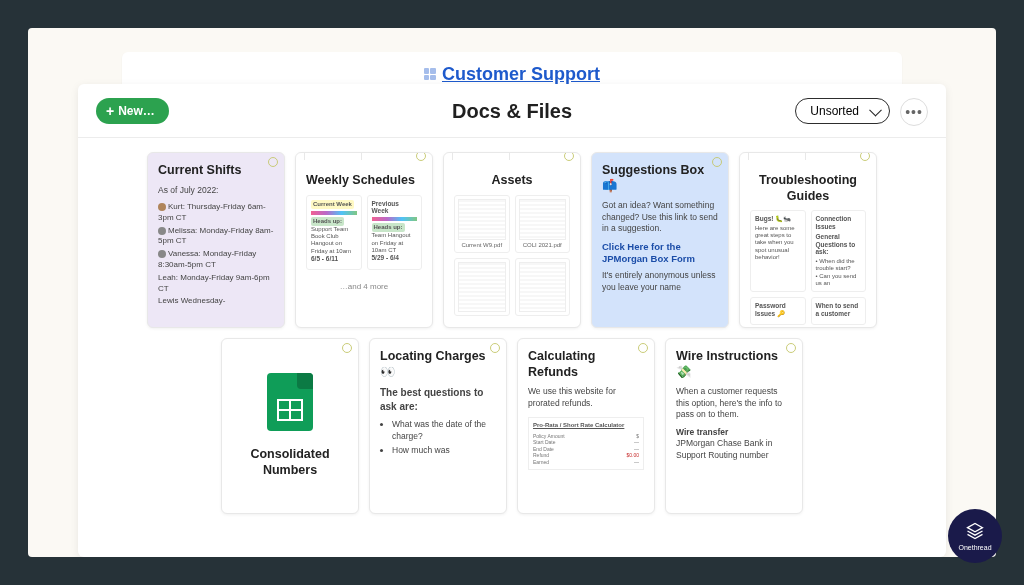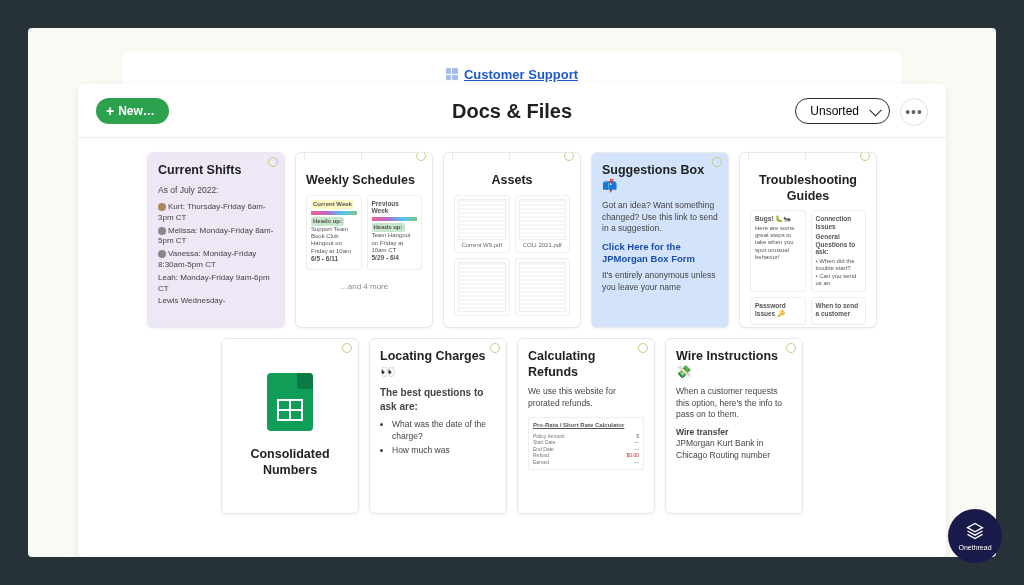--- a/index.html
+++ b/index.html
@@ -1,19 +1,19 @@
 <!DOCTYPE html>
 <html><head>
 <meta charset="utf-8">
 <style>
 * { box-sizing: border-box; margin: 0; padding: 0; }
 body { font-family: -apple-system, BlinkMacSystemFont, "Segoe UI", Helvetica, Arial, sans-serif; background: #263238; width: 1024px; height: 585px; overflow: hidden; position: relative; }
 .outer-frame { position: absolute; top: 28px; left: 28px; right: 28px; bottom: 28px; background: #fbf9f4; border-radius: 4px; overflow: hidden; }
 .header-card { position: absolute; top: 24px; left: 50%; transform: translateX(-50%); width: 780px; height: 44px; background: #fff; border-radius: 6px 6px 0 0; display: flex; align-items: center; justify-content: center; box-shadow: 0 1px 2px rgba(0,0,0,0.05); }
-.header-card a { color: #1e5acc; font-weight: 700; font-size: 13px; text-decoration: underline; }
+.header-card a { color: #1e5acc; font-weight: 700; font-size: 18px; text-decoration: underline; }
 .header-card .grid-icon { width: 12px; height: 12px; margin-right: 6px; display: grid; grid-template-columns: 1fr 1fr; grid-template-rows: 1fr 1fr; gap: 1px; }
 .header-card .grid-icon span { background: #1e5acc; opacity: .4; border-radius: 1px; }
 .main-card { position: absolute; top: 56px; left: 50px; right: 50px; bottom: 0; background: #fff; border-radius: 6px; box-shadow: 0 2px 8px rgba(0,0,0,0.08); display: flex; flex-direction: column; }
 .toolbar { display: flex; align-items: center; justify-content: center; padding: 16px 18px 14px 18px; border-bottom: 1px solid #ececec; position: relative; }
 .new-btn { position: absolute; left: 18px; top: 14px; background: #2ca24f; color: #fff; font-size: 12px; font-weight: 600; border: none; border-radius: 999px; padding: 6px 14px 6px 10px; display: inline-flex; align-items: center; gap: 4px; cursor: pointer; }
 .new-btn .plus { font-size: 14px; line-height: 1; }
 .title { font-size: 20px; font-weight: 800; color: #202020; }
 .toolbar-right { position: absolute; right: 18px; top: 14px; display: flex; gap: 10px; }
 .sort-select { border: 1px solid #2d2d2d; border-radius: 999px; background: #fff; font-size: 12px; padding: 5px 30px 5px 14px; appearance: none; -webkit-appearance: none; position: relative; cursor: pointer; font-weight: 500; }
 .select-wrap { position: relative; }
@@ -233,21 +233,21 @@
             </div>
         </div>
       </div>
 
       <div class="card">
         <span class="pin"></span>
         <h4>Wire Instructions 💸</h4>
         <div class="small">When a customer requests this option, here's the info to pass on to them.</div>
         <div style="height:6px"></div>
         <div class="small" style="font-weight:800">Wire transfer</div>
-        <div class="small">JPMorgan Kurt Bank in Chicago Routing number</div>
+        <div class="small">JPMorgan Chase Bank in Support Routing number</div>
       </div>
 
     </div>
   </div>
 </div>
 
 <div class="brand-badge">
   <svg viewBox="0 0 24 24">
       <path fill="none" stroke="#fff" stroke-width="1.5" d="M3 8l9-5 9 5-9 5-9-5zm0 4l9 5 9-5M3 16l9 5 9-5"></path>
     </svg>

